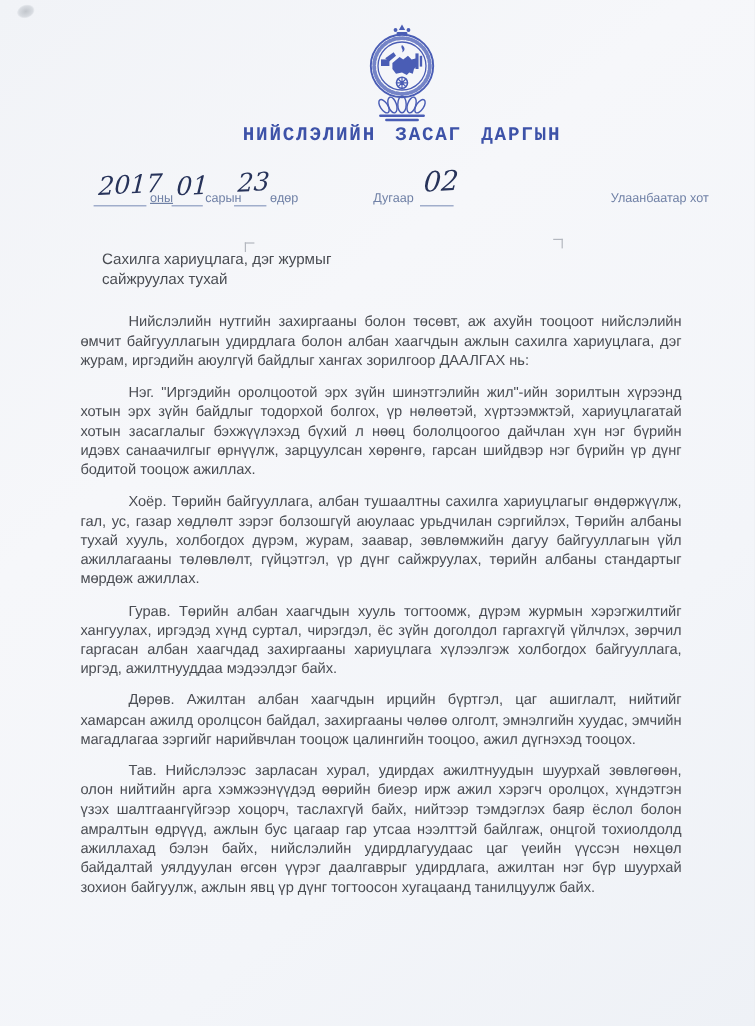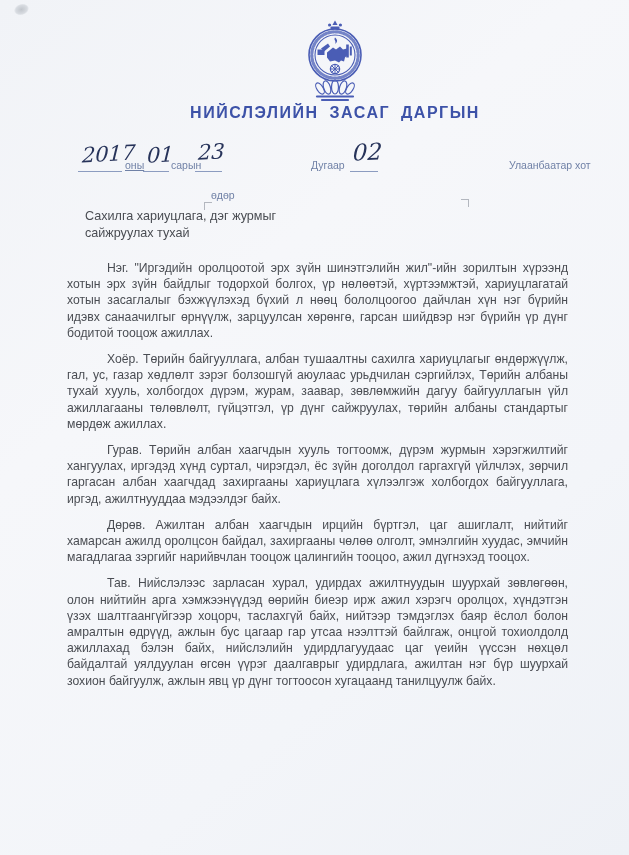--- a/index.html
+++ b/index.html
@@ -13,21 +13,21 @@
   }
   .smudge{
     position:absolute;left:14px;top:4px;width:15px;height:11px;
     background:radial-gradient(ellipse at center,#9aa0a8 0%,#c3c8cf 55%,transparent 75%);
     border-radius:50%;opacity:.55;transform:rotate(-18deg);
   }
   .emblem{position:absolute;left:301px;top:19px;width:68px;height:84px;}
   .org-title{
     position:absolute;top:105px;left:65px;width:540px;
     text-align:center;
-    font-family:Liberation Sans, sans-serif;
+    font-family:Liberation Mono, monospace;
     font-weight:bold;
     font-size:16px;line-height:16.5px;
     letter-spacing:1.5px;word-spacing:5px;
     color:#3d52a8;
   }
   .hand{
     position:absolute;
     font-family:"DejaVu Serif",serif;
     font-style:italic;
     color:#27335a;
@@ -105,37 +105,38 @@
   <span class="hand" style="left:82px;top:142px;">2017</span>
   <span class="blank-line" style="left:78px;top:171px;width:44px;"></span>
   <span class="dl-label" style="left:125px;top:159px;text-decoration:underline;">оны</span>
 
   <span class="hand" style="left:147px;top:143px;">01</span>
   <span class="blank-line" style="left:143px;top:171px;width:26px;"></span>
   <span class="dl-label" style="left:171px;top:159px;">сарын</span>
 
   <span class="hand" style="left:198px;top:140px;">23</span>
   <span class="blank-line" style="left:195px;top:171px;width:27px;"></span>
-  <span class="dl-label" style="left:211px;top:159px;margin-top:30px;">өдөр</span>
+  <span class="dl-label" style="left:225px;top:159px;">өдөр</span>
 
   <span class="dl-label" style="left:311px;top:159px;">Дугаар</span>
   <span class="blank-line" style="left:350px;top:171px;width:28px;"></span>
   <span class="hand" style="left:353px;top:139px;font-size:23px;">02</span>
 
   <span class="dl-label" style="left:509px;top:159px;">Улаанбаатар хот</span>
 
   <span class="corner-mark left"></span>
   <span class="corner-mark right"></span>
 
   <div class="doc-title">
     <div>Сахилга хариуцлага, дэг журмыг</div>
     <div>сайжруулах тухай</div>
   </div>
 
   <div class="body-text">
+    <p>Нийслэлийн нутгийн захиргааны болон төсөвт, аж ахуйн тооцоот нийслэлийн өмчит байгууллагын удирдлага болон албан хаагчдын ажлын сахилга хариуцлага, дэг журам, иргэдийн аюулгүй байдлыг хангах зорилгоор ДААЛГАХ нь:</p>
     <p>Нэг. "Иргэдийн оролцоотой эрх зүйн шинэтгэлийн жил"-ийн зорилтын хүрээнд хотын эрх зүйн байдлыг тодорхой болгох, үр нөлөөтэй, хүртээмжтэй, хариуцлагатай хотын засаглалыг бэхжүүлэхэд бүхий л нөөц бололцоогоо дайчлан хүн нэг бүрийн идэвх санаачилгыг өрнүүлж, зарцуулсан хөрөнгө, гарсан шийдвэр нэг бүрийн үр дүнг бодитой тооцож ажиллах.</p>
     <p>Хоёр. Төрийн байгууллага, албан тушаалтны сахилга хариуцлагыг өндөржүүлж, гал, ус, газар хөдлөлт зэрэг болзошгүй аюулаас урьдчилан сэргийлэх, Төрийн албаны тухай хууль, холбогдох дүрэм, журам, заавар, зөвлөмжийн дагуу байгууллагын үйл ажиллагааны төлөвлөлт, гүйцэтгэл, үр дүнг сайжруулах, төрийн албаны стандартыг мөрдөж ажиллах.</p>
     <p>Гурав. Төрийн албан хаагчдын хууль тогтоомж, дүрэм журмын хэрэгжилтийг хангуулах, иргэдэд хүнд суртал, чирэгдэл, ёс зүйн доголдол гаргахгүй үйлчлэх, зөрчил гаргасан албан хаагчдад захиргааны хариуцлага хүлээлгэж холбогдох байгууллага, иргэд, ажилтнууддаа мэдээлдэг байх.</p>
     <p>Дөрөв. Ажилтан албан хаагчдын ирцийн бүртгэл, цаг ашиглалт, нийтийг хамарсан ажилд оролцсон байдал, захиргааны чөлөө олголт, эмнэлгийн хуудас, эмчийн магадлагаа зэргийг нарийвчлан тооцож цалингийн тооцоо, ажил дүгнэхэд тооцох.</p>
     <p>Тав. Нийслэлээс зарласан хурал, удирдах ажилтнуудын шуурхай  зөвлөгөөн, олон нийтийн арга хэмжээнүүдэд өөрийн биеэр ирж ажил хэрэгч оролцох, хүндэтгэн үзэх шалтгаангүйгээр хоцорч, таслахгүй байх, нийтээр тэмдэглэх баяр ёслол болон амралтын өдрүүд, ажлын бус цагаар гар утсаа нээлттэй байлгаж, онцгой тохиолдолд ажиллахад бэлэн байх, нийслэлийн удирдлагуудаас цаг үеийн үүссэн нөхцөл байдалтай уялдуулан өгсөн үүрэг даалгаврыг удирдлага, ажилтан нэг бүр шуурхай зохион байгуулж, ажлын явц үр дүнг тогтоосон хугацаанд танилцуулж байх.</p>
   </div>
 
 </div>
 
 </body></html>

